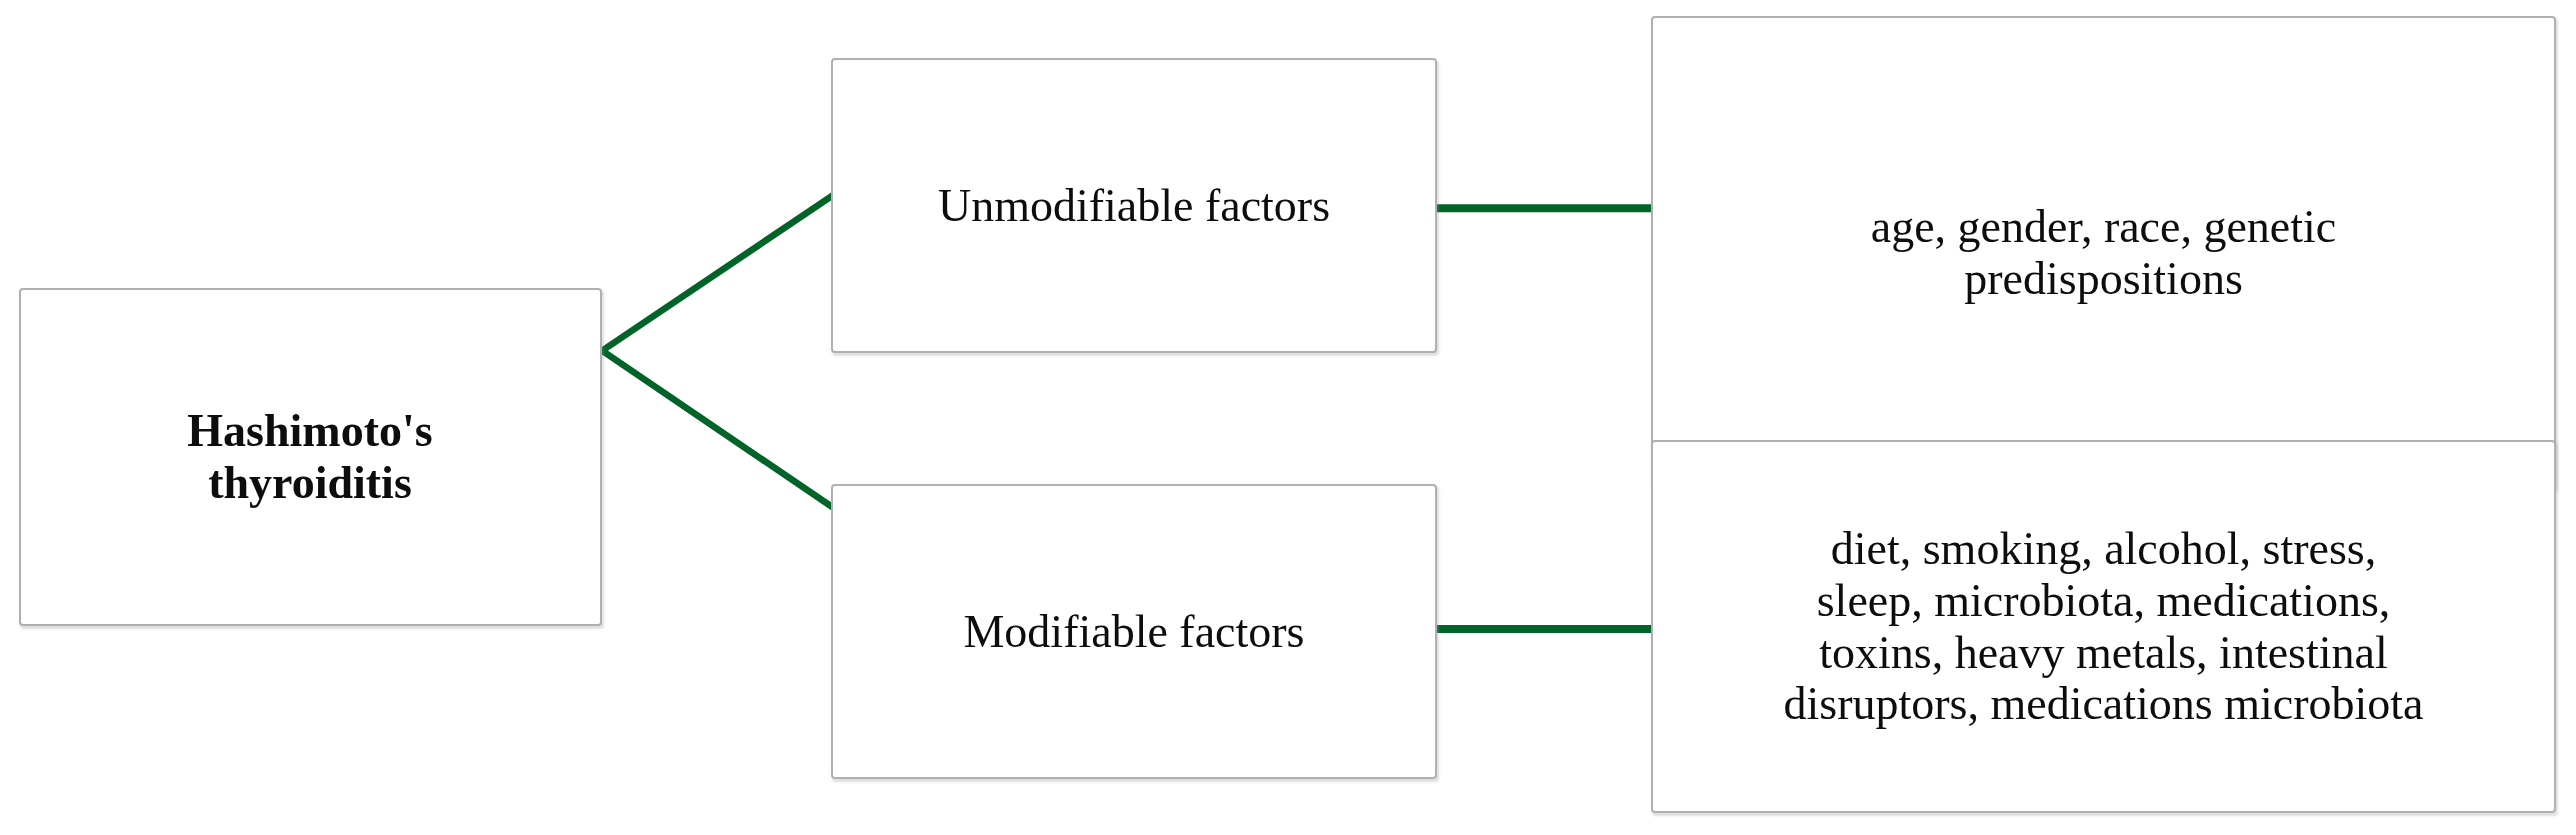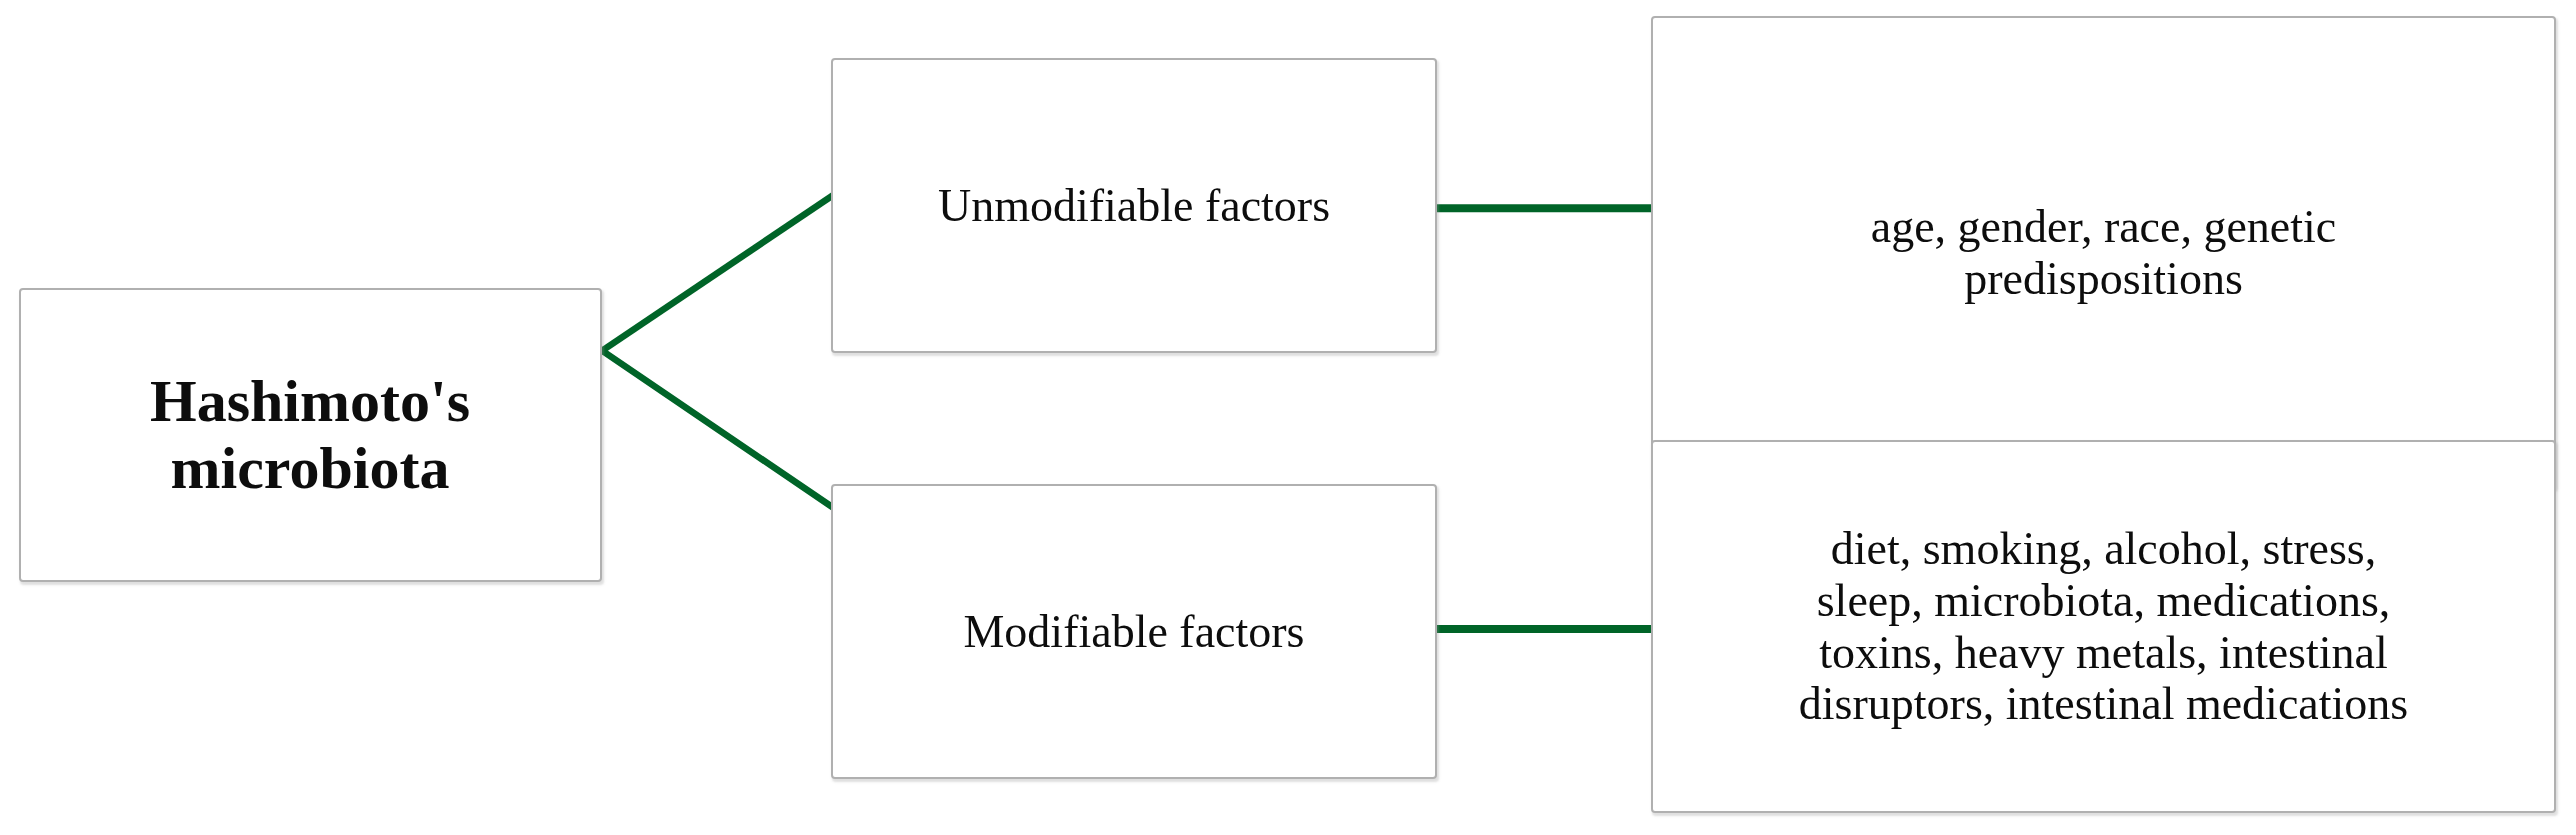--- a/index.html
+++ b/index.html
@@ -35,22 +35,22 @@
   .node-text {
     display: block;
     width: 100%;
   }
 
   
   #node-root {
     left: 18.5px;
     top: 288px;
     width: 583px;
-    height: 294px;
-    font-size: 60px;
+    height: 338px;
+    font-size: 46px;
     font-weight: bold;
   }
 
   
   #node-unmodifiable {
     left: 831px;
     top: 58px;
     width: 606px;
     height: 295px;
     font-size: 46px;
@@ -99,33 +99,33 @@
     <path d="M 815 475 L 1127 265" stroke="#006428" stroke-width="9" fill="none" stroke-linecap="square"></path>
 
     <path d="M 815 475 L 1127 687" stroke="#006428" stroke-width="9" fill="none" stroke-linecap="square"></path>
 
     <path d="M 1918 282 L 2240 282" stroke="#006428" stroke-width="11" fill="none" stroke-linecap="square"></path>
 
     <path d="M 1918 852 L 2240 852" stroke="#006428" stroke-width="11" fill="none" stroke-linecap="square"></path>
   </svg>
 
   <div class="node" id="node-root">
-    <span class="node-text"><span>Hashimoto's</span><br><span>microbiota</span></span>
+    <span class="node-text"><span>Hashimoto's</span><br><span>thyroiditis</span></span>
   </div>
 
   <div class="node" id="node-unmodifiable">
     <span class="node-text">Unmodifiable factors</span>
   </div>
 
   <div class="node" id="node-unmodifiable-detail">
     <span class="node-text"><span>age, gender, race, genetic</span><br><span>predispositions</span></span>
   </div>
 
   <div class="node" id="node-modifiable">
     <span class="node-text">Modifiable factors</span>
   </div>
 
   <div class="node" id="node-modifiable-detail">
-    <span class="node-text"><span>diet, smoking, alcohol, stress,</span><br><span>sleep, microbiota, medications,</span><br><span>toxins, heavy metals, intestinal</span><br><span>disruptors, intestinal medications</span></span>
+    <span class="node-text"><span>diet, smoking, alcohol, stress,</span><br><span>sleep, microbiota, medications,</span><br><span>toxins, heavy metals, intestinal</span><br><span>disruptors, medications microbiota</span></span>
   </div>
 
 </div>
 
 
 </body></html>

